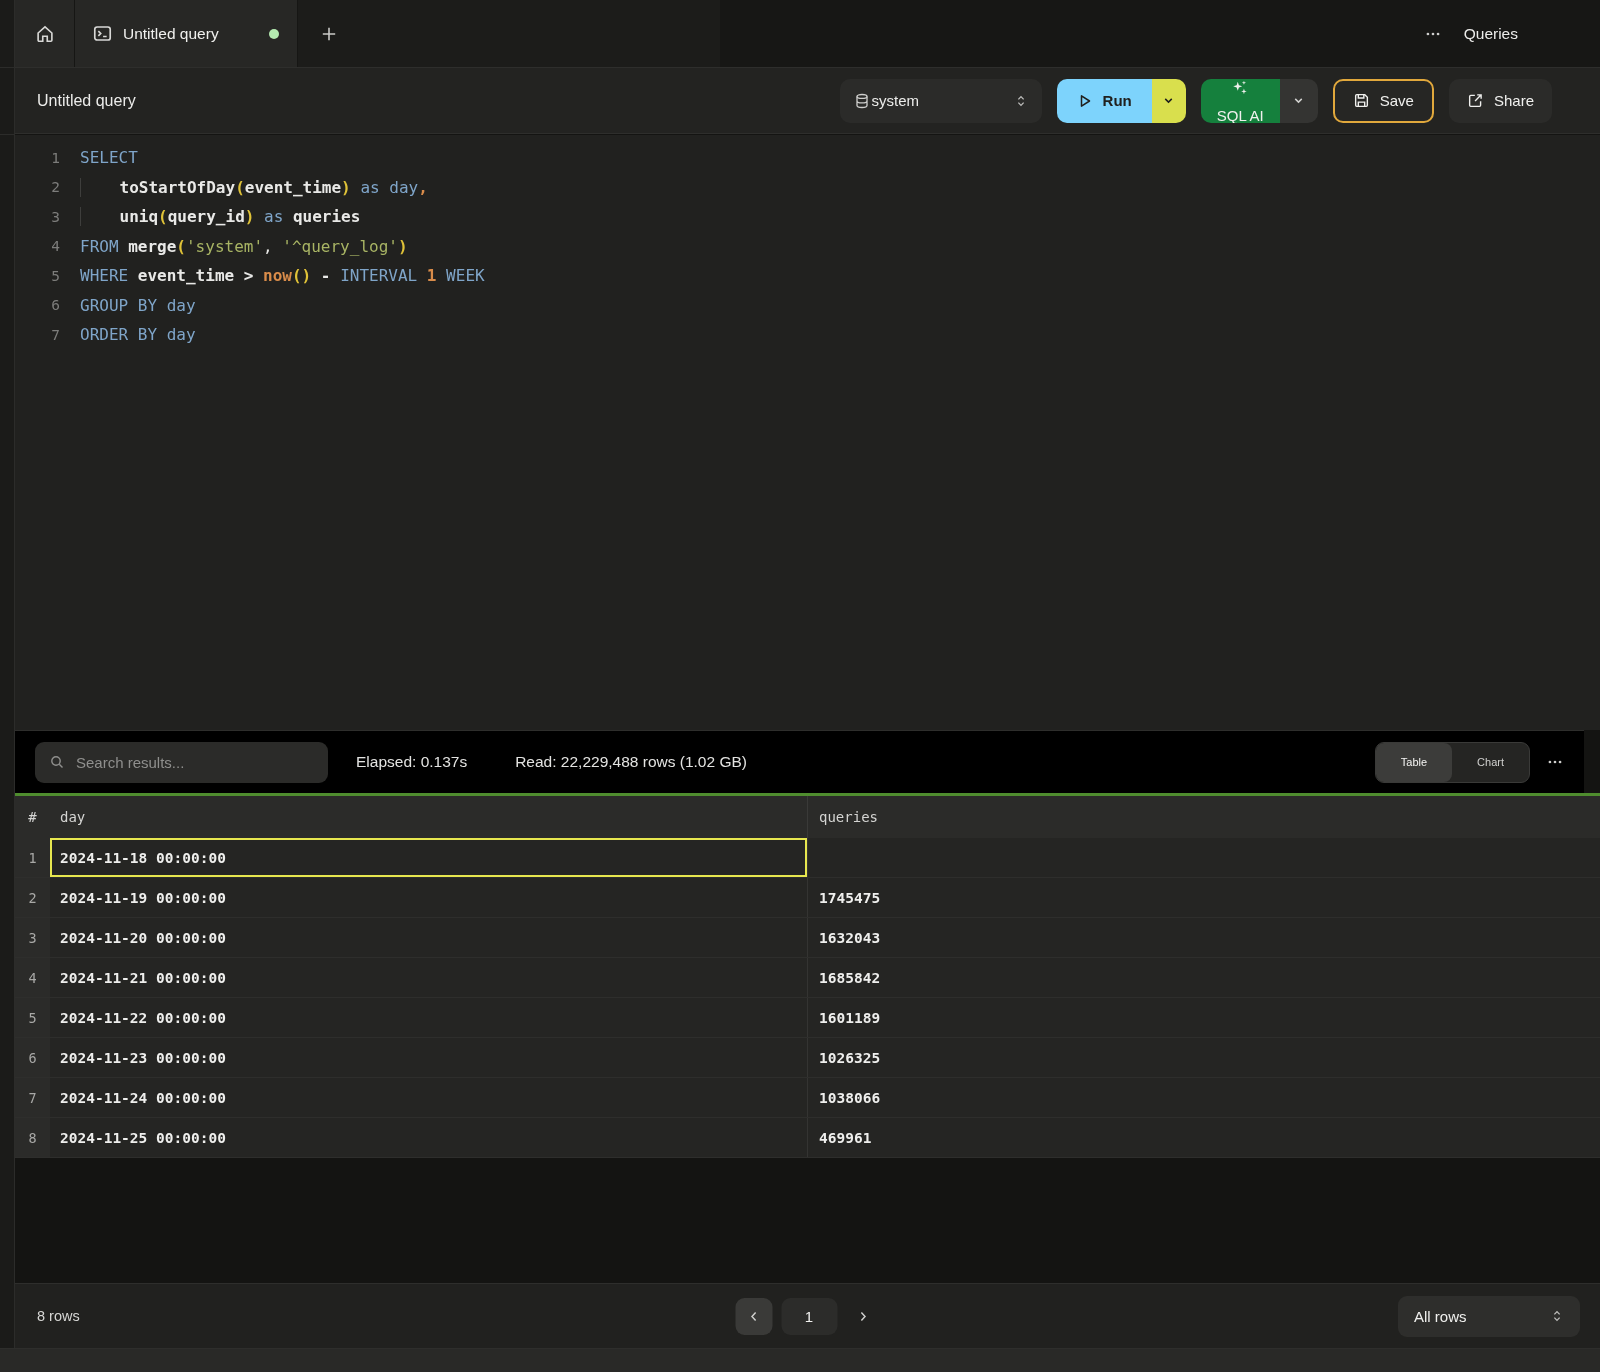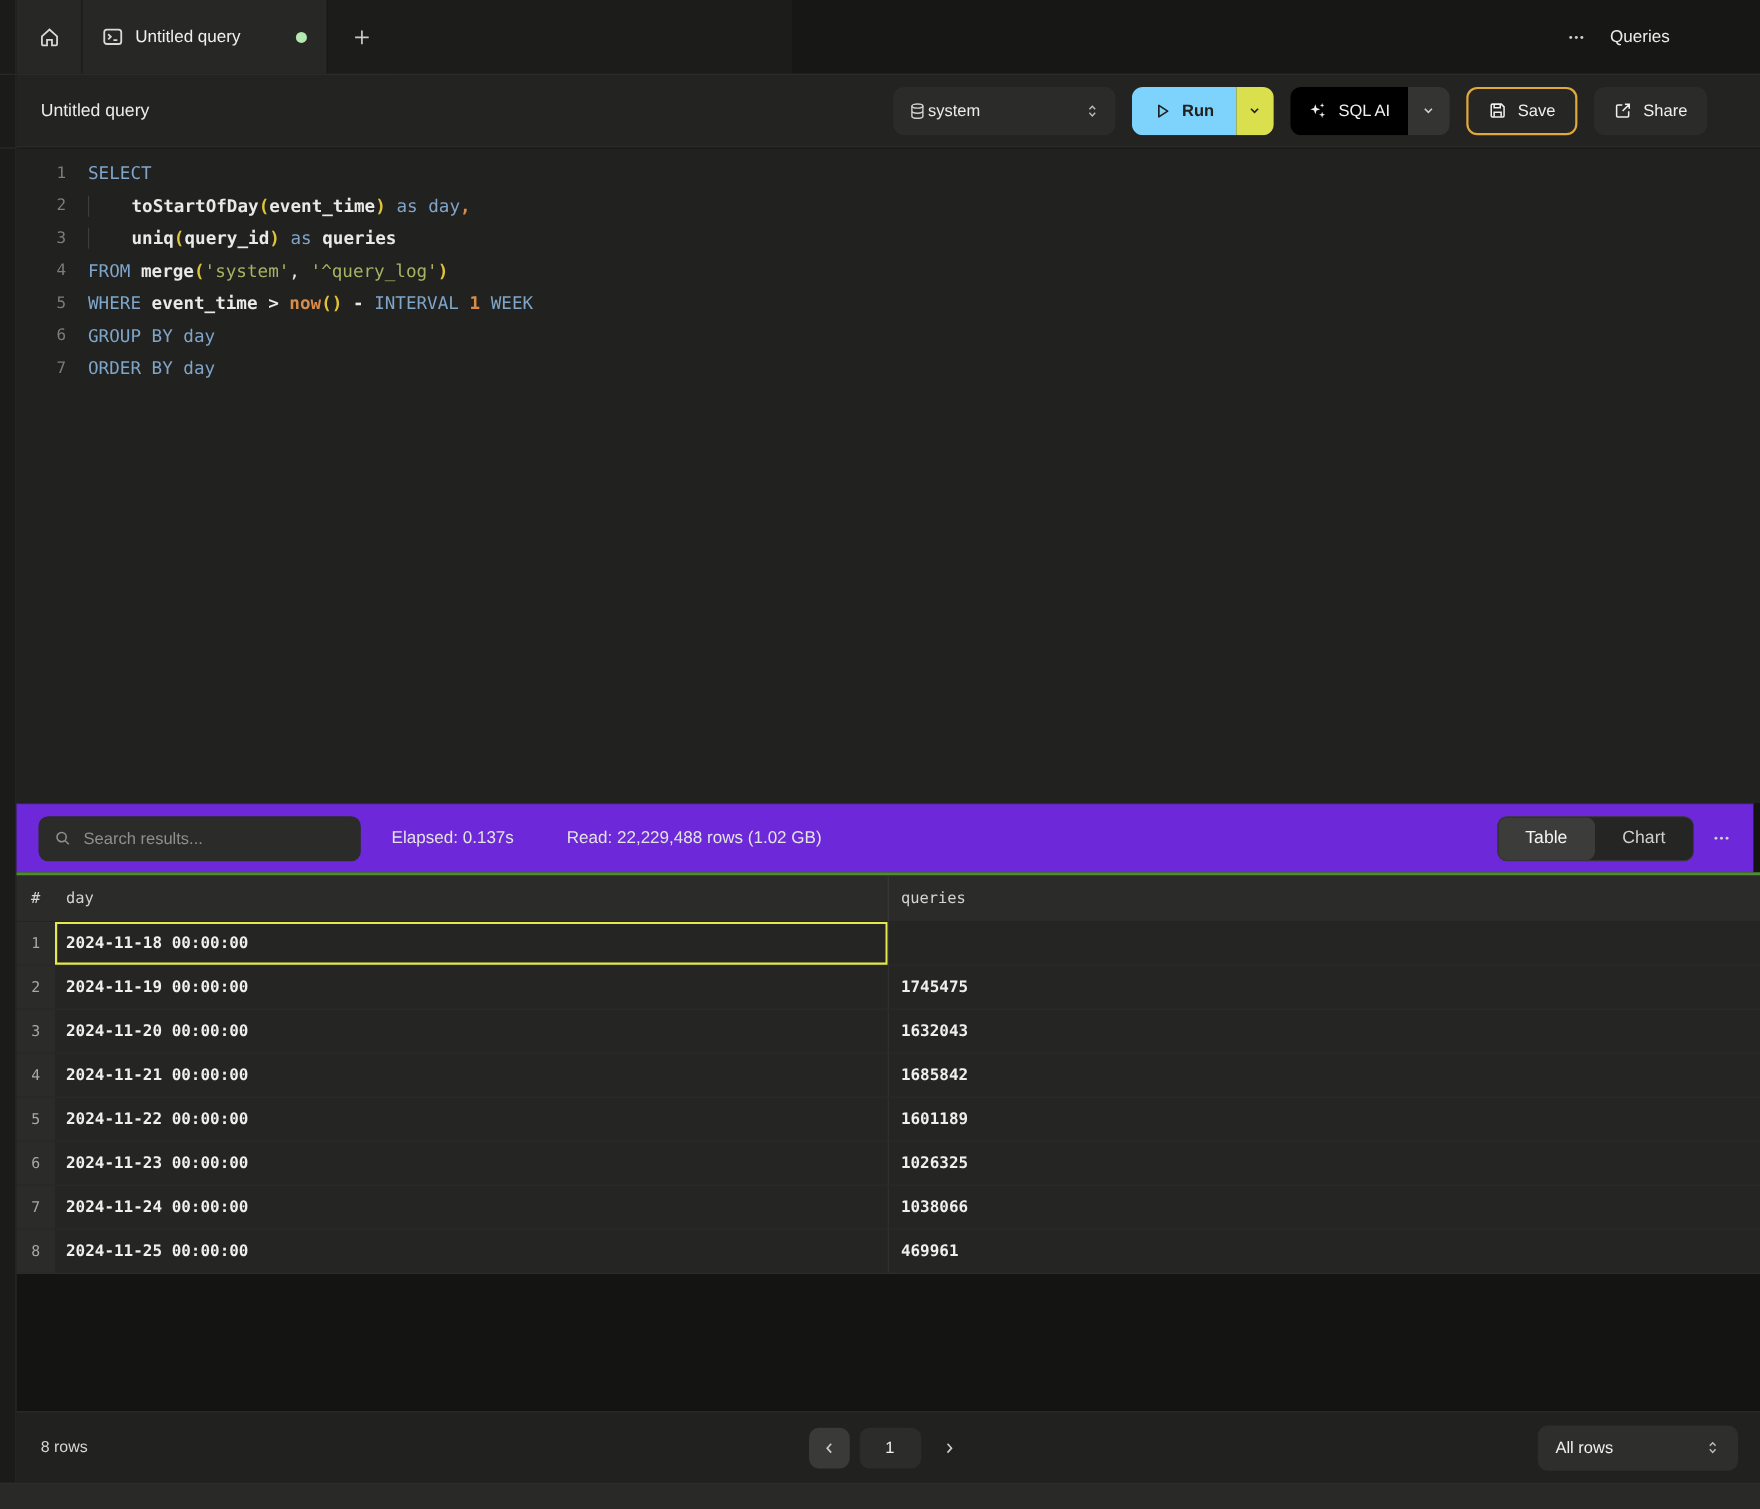--- a/index.html
+++ b/index.html
@@ -30,49 +30,49 @@
   .qheader { position:absolute; left:15px; top:67px; right:0; height:67px; background:#232321; border-top:1px solid #2e2e2c; border-bottom:1px solid #2e2e2c; display:flex; align-items:center; padding:0 48px 0 22px; }
   .qtitle { font-size:16px; font-weight:400; color:#ececea; }
   .controls { margin-left:auto; display:flex; align-items:center; gap:15px; }
   .ctl { height:44px; border-radius:10px; display:flex; align-items:center; font-size:15px; }
   .select-db { width:202px; background:#2b2b29; padding:0 14px; gap:2px; color:#ececea; cursor:pointer; }
   .select-db .updown { margin-left:auto; }
   .split { overflow:hidden; padding:0; }
   .split button { height:100%; border:none; display:flex; align-items:center; cursor:pointer; font-size:15px; font-family:inherit; }
   .run-main { background:#7dd3fc; color:#20201e; font-weight:600; gap:10px; padding:0 20px; }
   .run-chev { background:#d9df4d; color:#20201e; width:34px; justify-content:center; }
-  .ai-main { background:#000000; color:#f0f0ee; gap:10px; padding:0 16px; }
+  .ai-main { background:#15803d; color:#f0f0ee; gap:10px; padding:0 16px;flex-direction:column; }
   .ai-chev { background:#343432; color:#cfcfcd; width:38px; justify-content:center; }
   .btn-save { background:#262624; border:2px solid #e1a83c; color:#f0f0ee; gap:10px; padding:0 18px; cursor:pointer; font-family:inherit; font-size:15px; }
   .btn-share { background:#2b2b29; border:none; color:#f0f0ee; gap:10px; padding:0 18px; cursor:pointer; font-family:inherit; font-size:15px; }
 
   
   .editor { position:absolute; left:15px; top:135px; right:0; height:595px; background:#21211f; font-family:"DejaVu Sans Mono", monospace; font-size:16px; padding-top:8px; }
   .line { display:flex; height:29.5px; align-items:center; }
   .ln { width:45px; text-align:right; color:#7d7d7b; font-size:14.5px; flex:none; }
   .lcode { padding-left:20px; white-space:pre; }
   .tk.kw { color:#7fa5c9; }
   .tk.fn { color:#e9e9e7; font-weight:700;margin-top:14px; }
   .tk.pr { color:#dfc238; font-weight:700; }
   .tk.st { color:#a8b464; }
   .tk.nm { color:#d98c4a; font-weight:700; }
   .tk.op { color:#e9e9e7; font-weight:700; }
   .tk.pl { color:#e9e9e7; }
   .tk.ind { border-left:1px solid #3e3e3c; }
 
   
-  .rtoolbar { position:absolute; left:15px; top:730px; right:6px; height:63px; background:#6d28d9; border-top:1px solid #2e2e2c; display:flex; align-items:center; padding:0 20px; }
+  .rtoolbar { position:absolute; left:15px; top:730px; right:16px; height:63px; background:#000000; border-top:1px solid #2e2e2c; display:flex; align-items:center; padding:0 20px; }
   .search { width:293px; height:41px; background:#2b2b29; border-radius:9px; display:flex; align-items:center; gap:11px; padding:0 14px; color:#8f8f8d; }
   .search input { background:transparent; border:none; outline:none; color:#e8e8e6; font-size:15px; font-family:inherit; width:100%; }
   .search input::placeholder { color:#8f8f8d; }
   .stat { color:#e3e3e1; font-size:15.5px; }
   .stat.elapsed { margin-left:28px; }
   .stat.read { margin-left:48px; }
   .view-toggle { margin-left:auto; display:flex; height:41px; background:#252523; border:1px solid #3a3a38; border-radius:9px; overflow:hidden; }
-  .view-toggle button { border:none; background:transparent; color:#d0d0ce; font-size:16px; padding:0 25px; cursor:pointer; font-family:inherit; }
+  .view-toggle button { border:none; background:transparent; color:#d0d0ce; font-size:11px; padding:0 25px; cursor:pointer; font-family:inherit; }
   .view-toggle button.active { background:#3c3c3a; color:#f4f4f2; border-radius:8px; }
   .rt-more { margin-left:16px; }
 
   
   .green-line { position:absolute; left:15px; right:0; top:793px; height:3px; background:#4f8d2e; }
 
   
   .rtable { position:absolute; left:15px; top:796px; right:0; font-family:"DejaVu Sans Mono", monospace; }
   .thead { display:flex; height:42px; background:#2b2b29; align-items:center; font-size:14px; color:#d4d4d2; }
   .col-gutter { width:35px; flex:none; text-align:center; }

